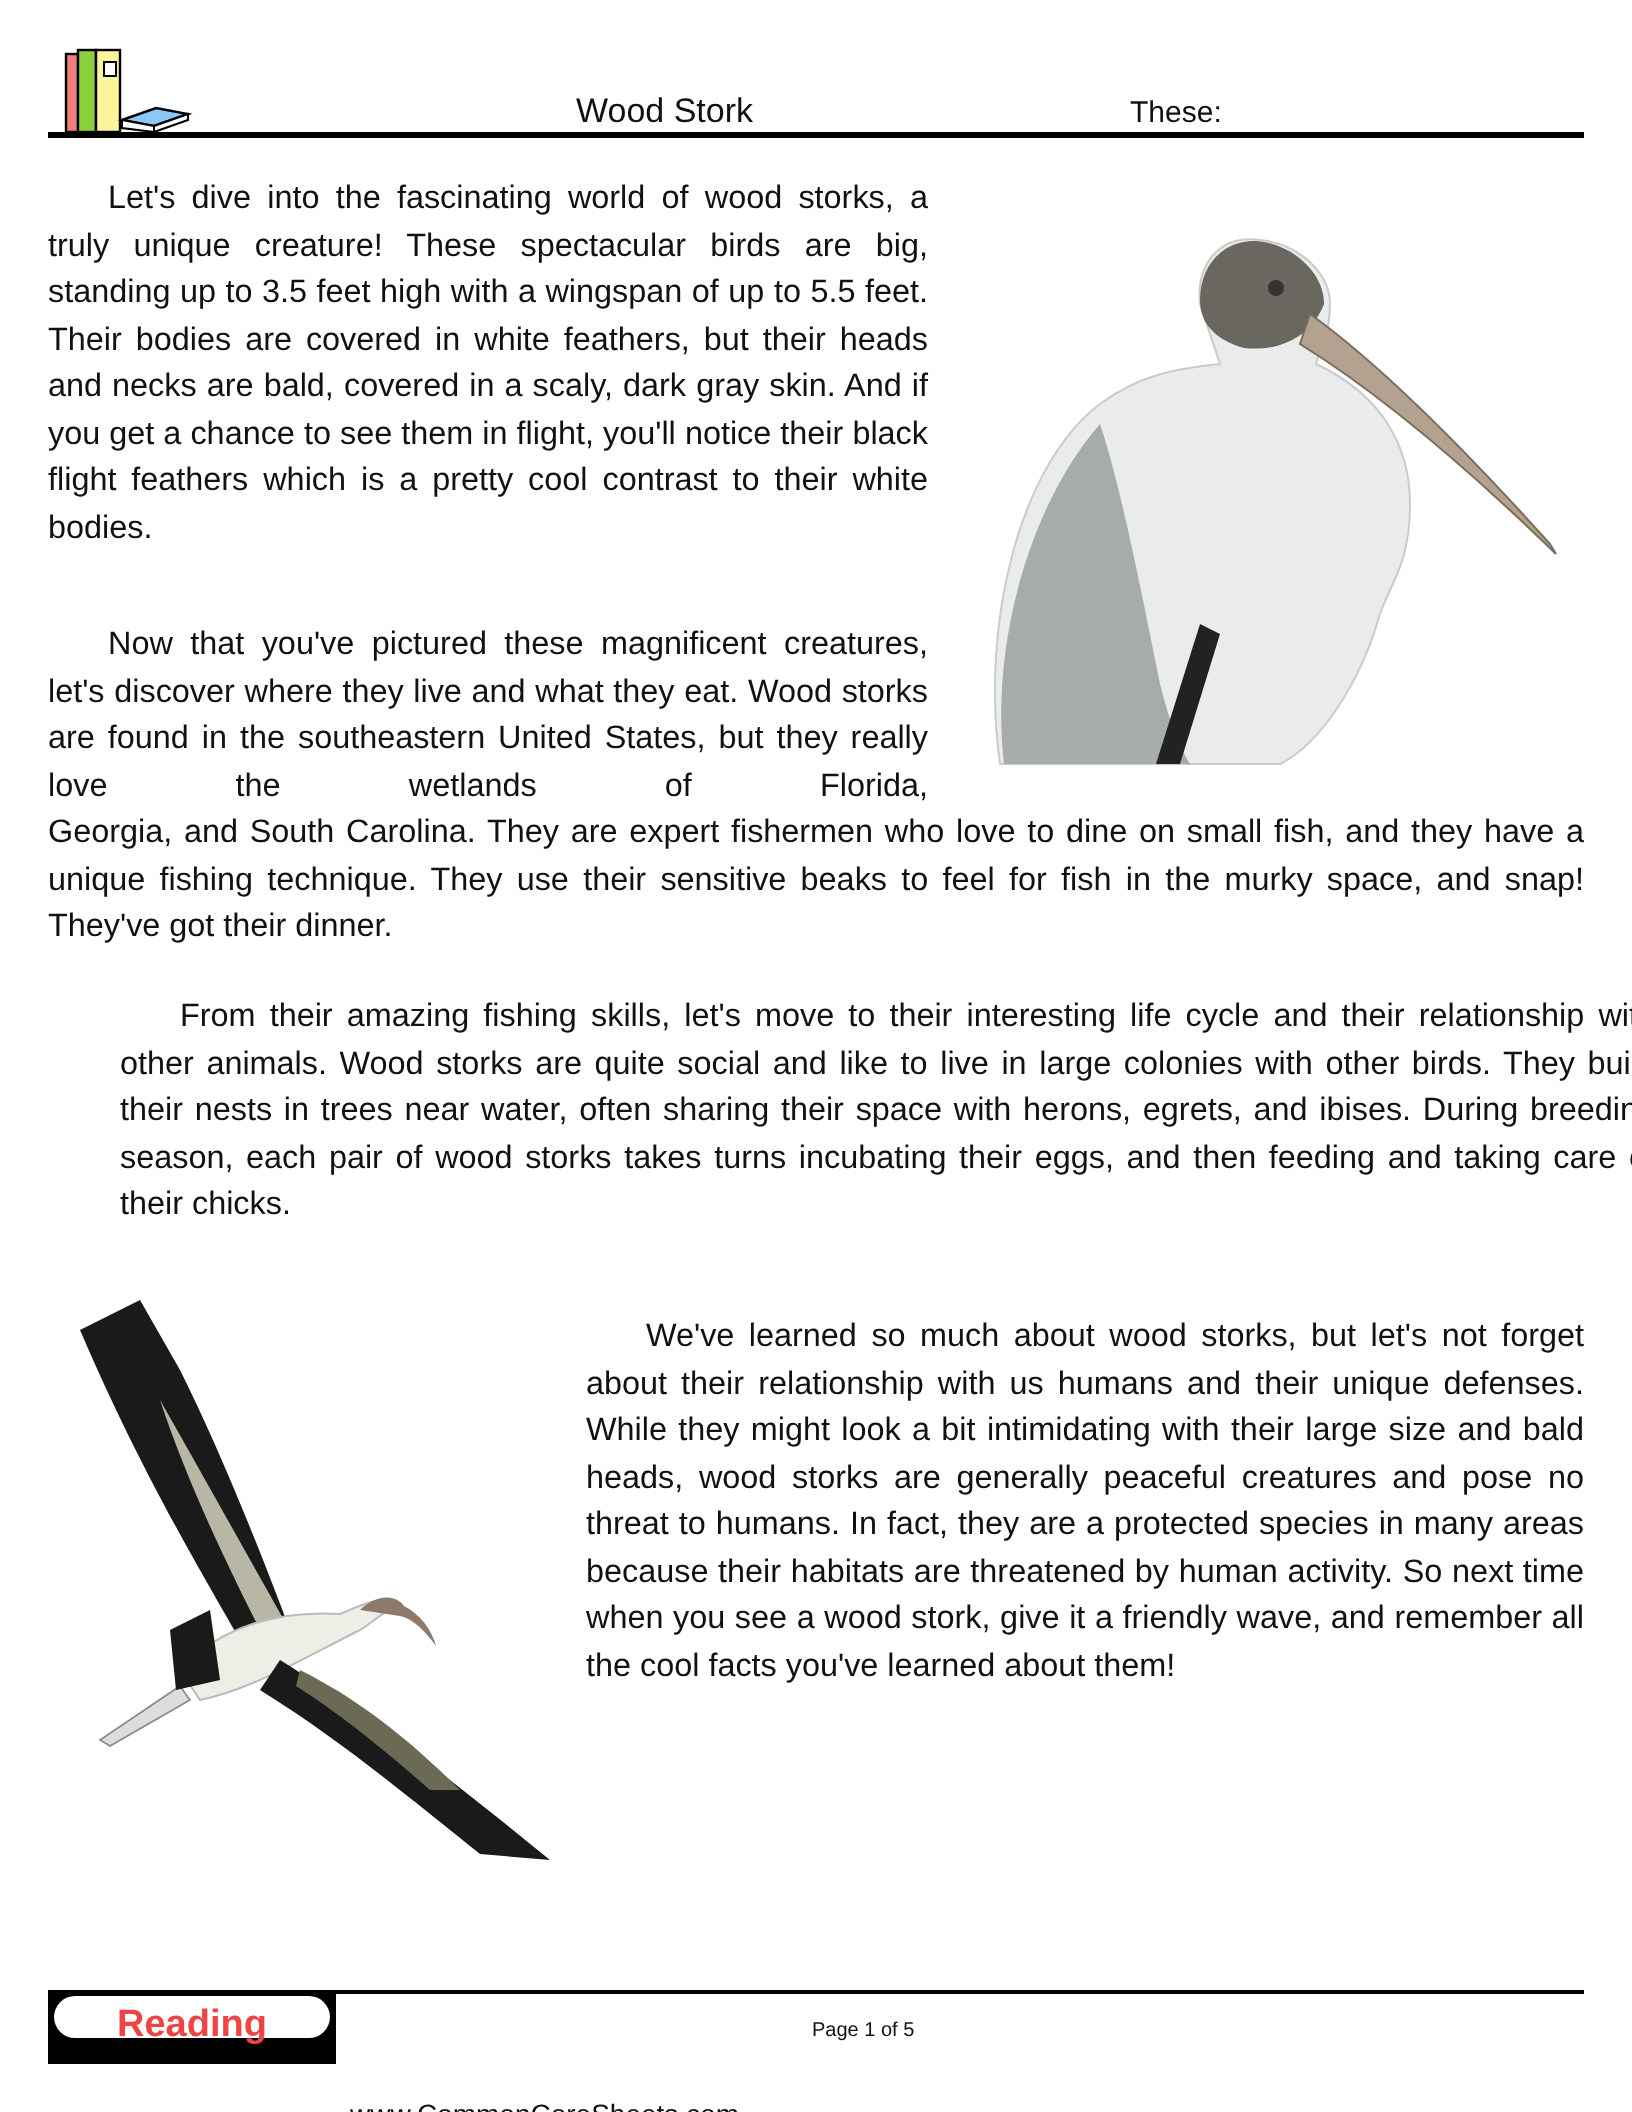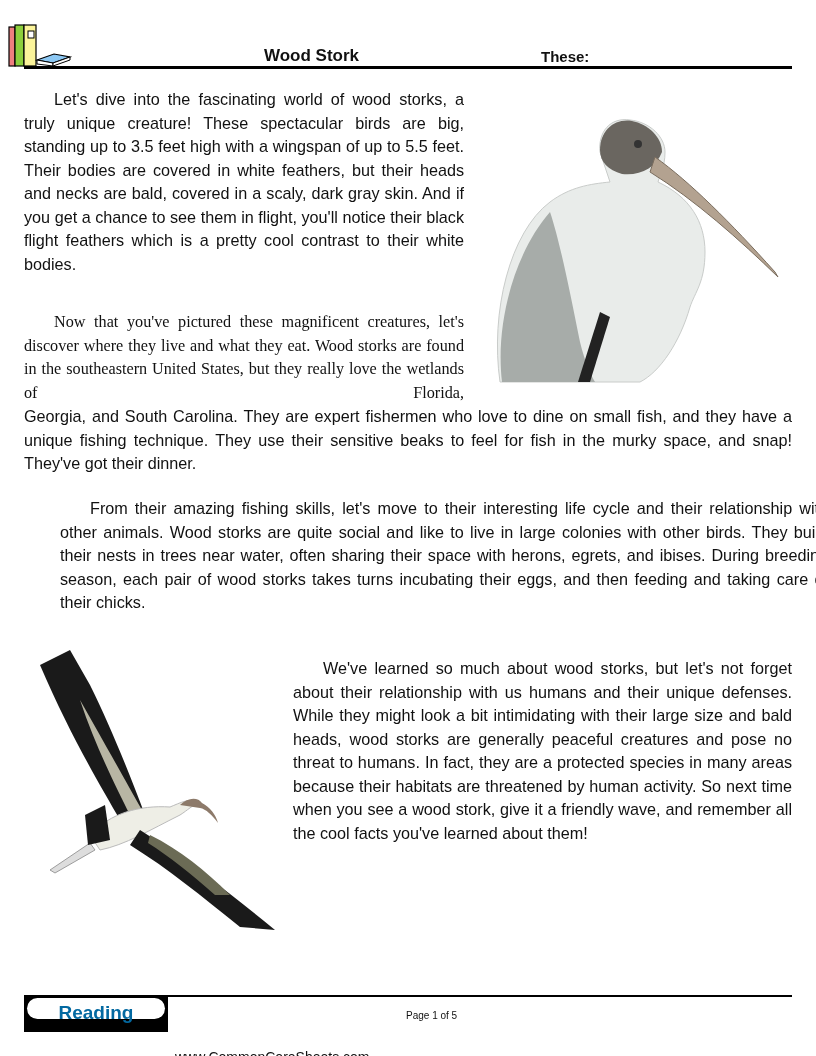--- a/index.html
+++ b/index.html
@@ -1,40 +1,40 @@
 <!DOCTYPE html>
 <html><head>
 <meta charset="utf-8">
 <style>
   html, body { margin: 0; padding: 0; background: #ffffff; }
   body { width: 816px; height: 1056px; position: relative; overflow: hidden;
          font-family: "Liberation Sans", "DejaVu Sans", sans-serif; color: #111; }
-  .header { position: absolute; left: 8px; top: 22px; width: 768px; height: 48px; font-weight: bold; }
+  .header { position: absolute; left: 32px; top: 22px; width: 768px; height: 48px; }
   .logo { position: absolute; left: 0; top: 2px; width: 80px; height: 44px; }
   .title { position: absolute; left: 256px; top: 24px; font-size: 17px; }
   .name-label { position: absolute; left: 533px; top: 26px; font-size: 15px; }
   .header-rule { position: absolute; left: 24px; top: 66px; width: 768px; height: 3px; background: #000; }
 
   .para { position: absolute; font-size: 16.2px; line-height: 23.5px; text-align: justify; margin: 0; }
   .para .indent { display: inline-block; width: 30px; }
   .p1 { left: 24px; top: 88px; width: 440px; }
   .p2-top { left: 24px; top: 311px; width: 440px; }
   .p2-bot { left: 24px; top: 405px; width: 768px; }
   .p3 { left: 24px; top: 497px; width: 768px; margin-left: 36px; }
   .p4 { left: 293px; top: 657px; width: 499px; }
   .last { text-align-last: left; }
-  .full { text-align-last: justify; font-family: Liberation Serif, serif; }
+  .full { text-align-last: justify; }
 
   .img-standing { position: absolute; left: 490px; top: 112px; width: 300px; height: 280px; }
   .img-flying { position: absolute; left: 30px; top: 645px; width: 260px; height: 290px; }
 
   .footer-rule { position: absolute; left: 24px; top: 995px; width: 768px; height: 2px; background: #000; }
   .reading-box { position: absolute; left: 24px; top: 995px; width: 144px; height: 37px; background: #000; }
   .reading-pill { position: absolute; left: 3px; top: 3px; width: 138px; height: 21px; border-radius: 15px;
-                  background: #fff; font-weight: bold; font-size: 19px; text-align: center; line-height: 29px; color: #0369a1; }
+                  background: #fff; font-weight: bold; font-size: 19px; text-align: center; line-height: 29px; color: #ef4444; }
   .site { position: absolute; left: 175px; top: 1049px; font-size: 14px; }
   .pagenum { position: absolute; left: 406px; top: 1010px; font-size: 10px; }
 </style>
 </head>
 <body>
 
 <div class="header">
   <svg class="logo" viewBox="0 0 80 44">
     <rect x="1" y="3" width="6" height="39" fill="#ef7f7f" stroke="#000" stroke-width="1.2"></rect>
     <rect x="7" y="1" width="9" height="41" fill="#8ccf3c" stroke="#000" stroke-width="1.2"></rect>

